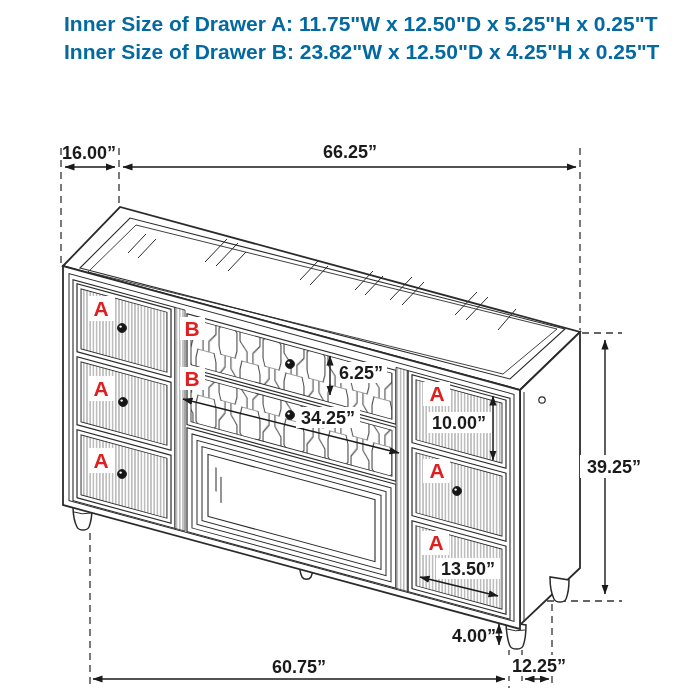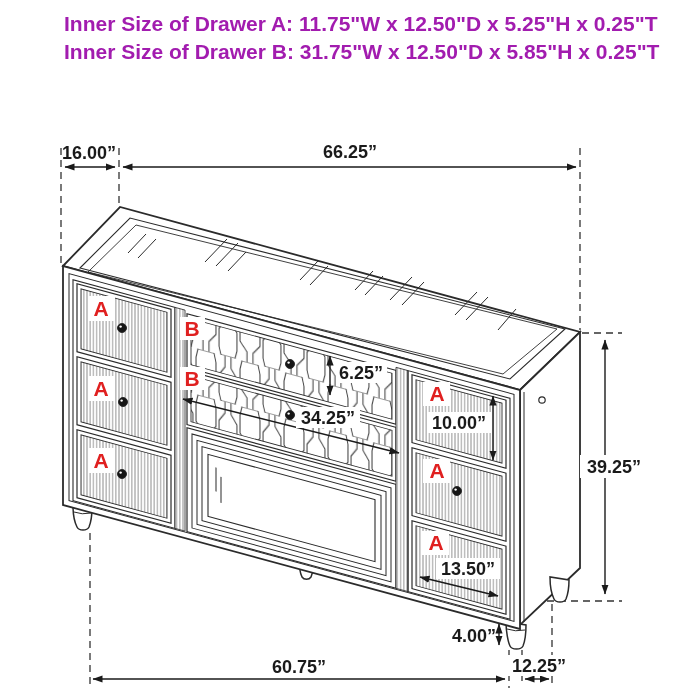--- a/index.html
+++ b/index.html
@@ -1,32 +1,32 @@
 <!DOCTYPE html>
 <html><head>
 <meta charset="utf-8">
 <style>
   html,body{margin:0;padding:0;background:#ffffff;}
   .page{position:relative;width:700px;height:700px;background:#fff;overflow:hidden;
         font-family:"Liberation Sans",sans-serif;}
   .header{position:absolute;left:64px;top:10px;font-size:21px;font-weight:bold;
-          color:#a21caf;line-height:28px;white-space:nowrap;}
+          color:#0369a1;line-height:28px;white-space:nowrap;}
   svg{position:absolute;left:0;top:0;}
   text{font-family:"Liberation Sans",sans-serif;font-weight:bold;fill:#1a1a1a;}
   .dim{font-size:18px;}
   .letter{font-size:21px;fill:#e02020;}
 </style>
 </head>
 <body>
 
 <div class="page">
 
   <div class="header">
     <div>Inner Size of Drawer A: 11.75"W x 12.50"D x 5.25"H x 0.25"T</div>
-    <div>Inner Size of Drawer B: 31.75"W x 12.50"D x 5.85"H x 0.25"T</div>
+    <div>Inner Size of Drawer B: 23.82"W x 12.50"D x 4.25"H x 0.25"T</div>
   </div>
 
   <svg width="700" height="700" viewBox="0 0 700 700">
     <defs>
       <marker id="ah" markerUnits="userSpaceOnUse" markerWidth="11" markerHeight="9" refX="9.5" refY="3.6" orient="auto-start-reverse">
         <path d="M0,0 L10,3.6 L0,7.2 Z" fill="#1a1a1a"></path>
       </marker>
       <pattern id="flute" width="3.2" height="8" patternUnits="userSpaceOnUse">
         <rect width="3.2" height="8" fill="#ffffff"></rect>
         <path d="M1.6,0 V8" stroke="#8a8a8a" stroke-width="0.9"></path>

